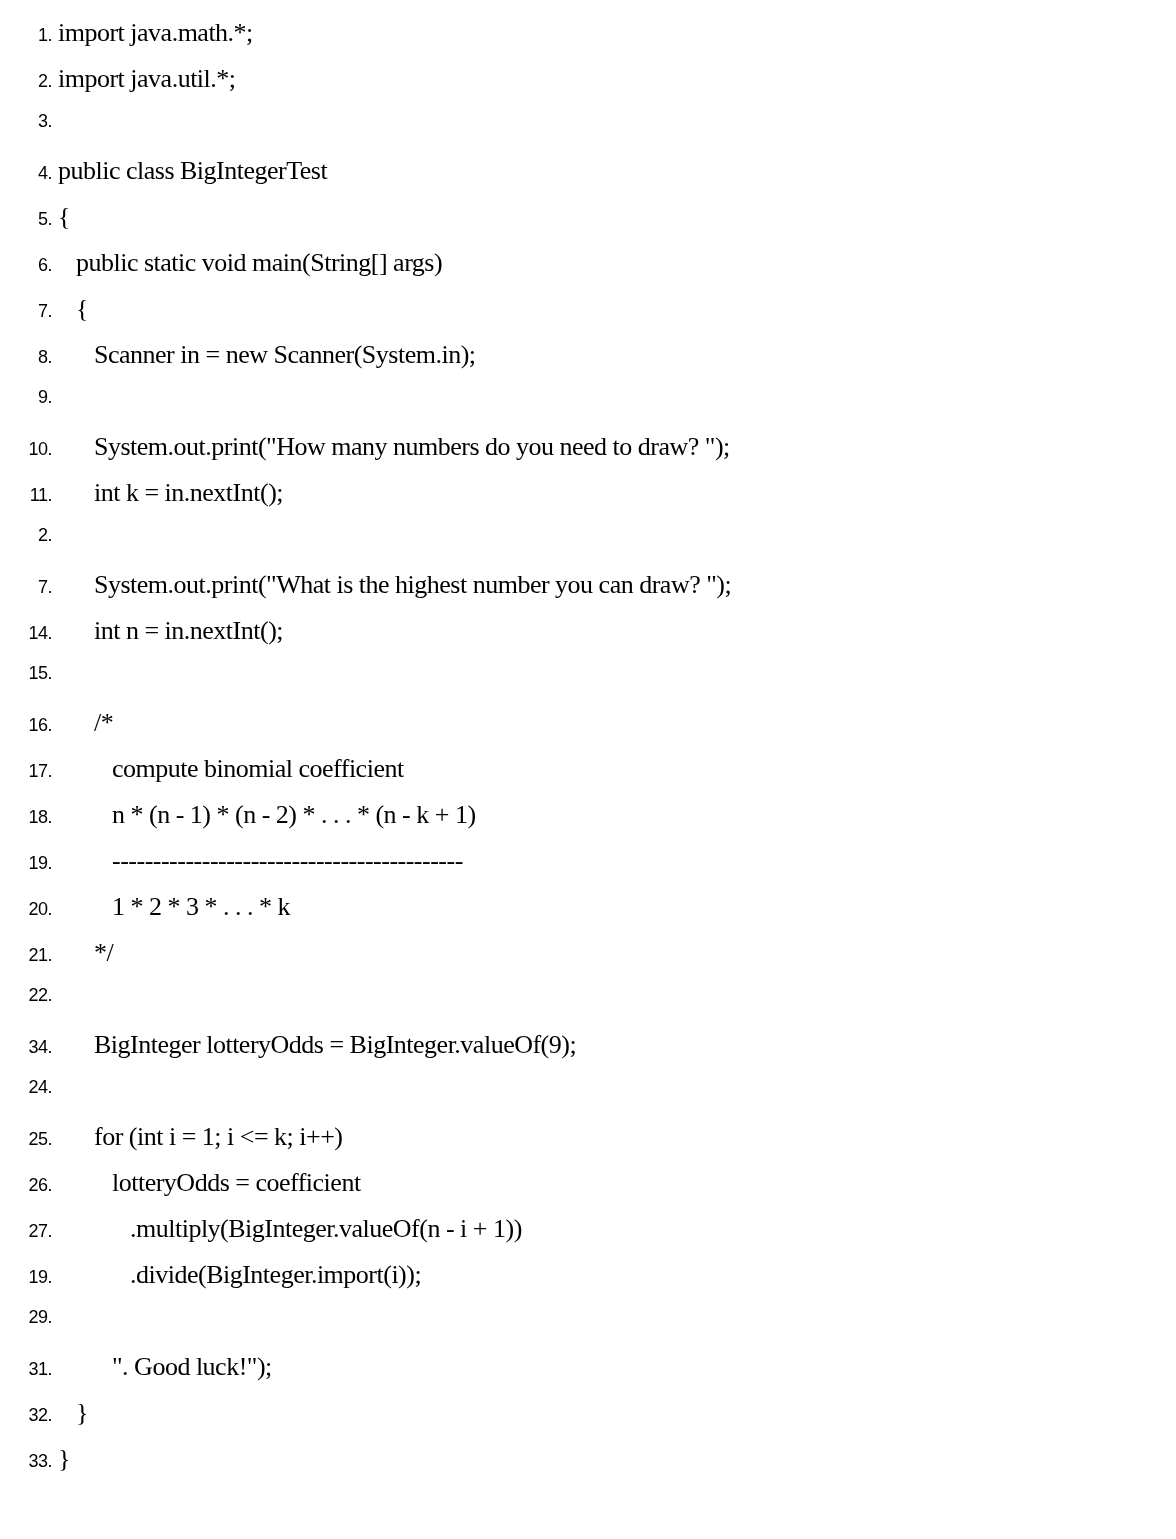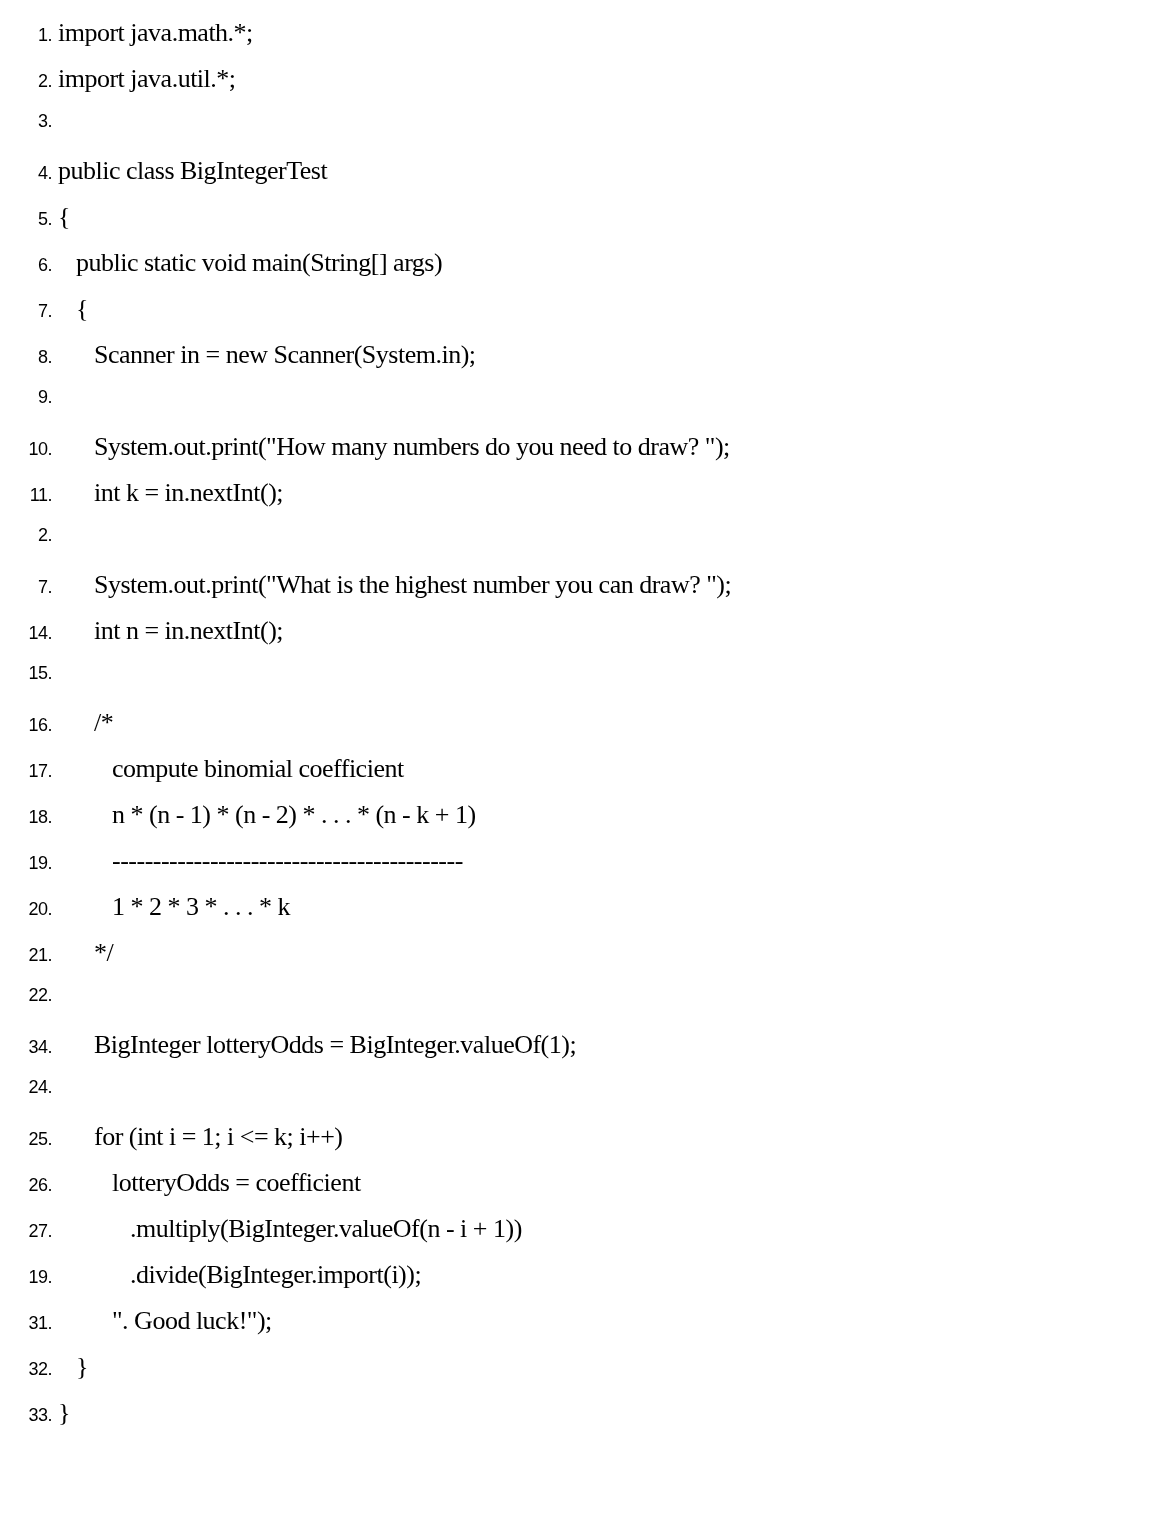--- a/index.html
+++ b/index.html
@@ -125,21 +125,21 @@
   <div class="code-line">
     <span class="line-number">21.</span>
     <span class="code-text">      */</span>
   </div>
   <div class="code-line">
     <span class="line-number">22.</span>
     <span class="code-text"></span>
   </div>
   <div class="code-line">
     <span class="line-number">34.</span>
-    <span class="code-text">      BigInteger lotteryOdds = BigInteger.valueOf(1);</span>
+    <span class="code-text">      BigInteger lotteryOdds = BigInteger.valueOf(9);</span>
   </div>
   <div class="code-line">
     <span class="line-number">24.</span>
     <span class="code-text"></span>
   </div>
   <div class="code-line">
     <span class="line-number">25.</span>
     <span class="code-text">      for (int i = 1; i &lt;= k; i++)</span>
   </div>
   <div class="code-line">
@@ -148,20 +148,24 @@
   </div>
   <div class="code-line">
     <span class="line-number">27.</span>
     <span class="code-text">            .multiply(BigInteger.valueOf(n - i + 1))</span>
   </div>
   <div class="code-line">
     <span class="line-number">19.</span>
     <span class="code-text">            .divide(BigInteger.import(i));</span>
   </div>
   <div class="code-line">
+    <span class="line-number">29.</span>
+    <span class="code-text"></span>
+  </div>
+  <div class="code-line">
     <span class="line-number">31.</span>
     <span class="code-text">         ". Good luck!");</span>
   </div>
   <div class="code-line">
     <span class="line-number">32.</span>
     <span class="code-text">   }</span>
   </div>
   <div class="code-line">
     <span class="line-number">33.</span>
     <span class="code-text">}</span>

